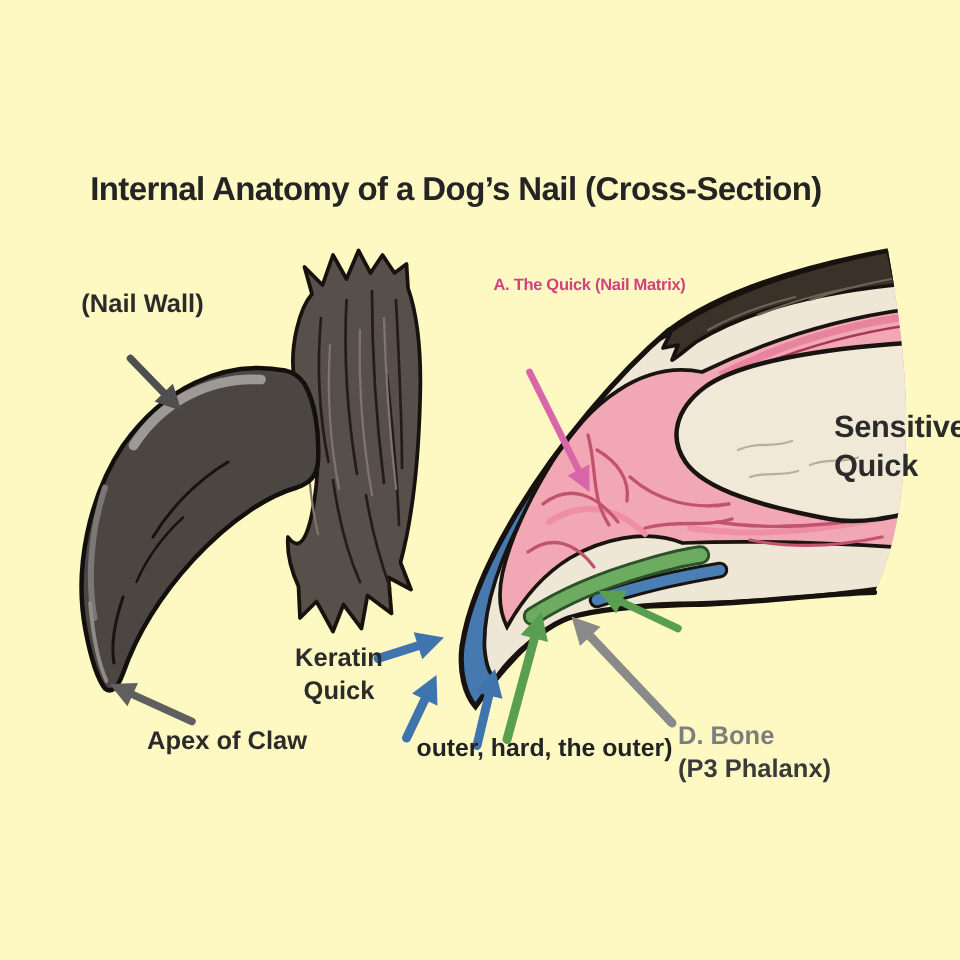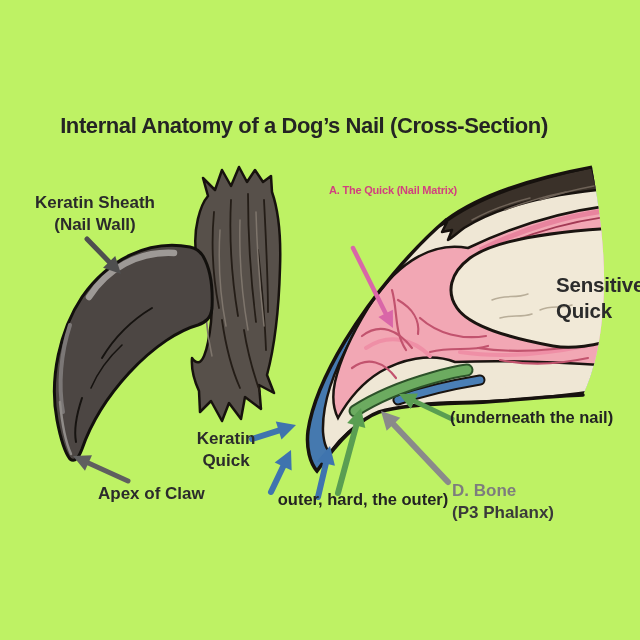--- a/index.html
+++ b/index.html
@@ -1,17 +1,17 @@
 <!DOCTYPE html>
 <html><head>
 <meta charset="utf-8">
 <style>
   html,body{margin:0;padding:0;background:#ffffff;}
   #canvas{
-    position:relative;width:640px;height:640px;background:#bef264;overflow:hidden;
+    position:relative;width:640px;height:640px;background:#fef9c3;overflow:hidden;
     font-family:"Liberation Sans","DejaVu Sans",sans-serif;color:#242424;
   }
   #art{position:absolute;left:0;top:0;}
   .lbl{position:absolute;line-height:1.28;}
   .ctr{text-align:center;}
   .t-title{font-size:22px;font-weight:800;letter-spacing:-0.4px;color:#242424;}
   .t-plain{font-size:17px;font-weight:600;color:#2b2b2b;}
   .t-desc{font-size:16.5px;font-weight:600;color:#232323;}
   .h-pink{font-size:11px;font-weight:700;color:#d2417f;letter-spacing:-0.2px;text-align:center;}
   .h-blue{font-size:17px;font-weight:800;color:#1e5ba6;}
@@ -142,40 +142,38 @@
         <line x1="452" y1="419" x2="408.2252022436174" y2="398.3515104922724" stroke="#5a9e52" stroke-width="5" stroke-linecap="round"></line>
         <polygon points="399,394 418.001595816256,393.5648489507728 410.7490783291354,408.9401860234684" fill="#5a9e52"></polygon>
         <line x1="448" y1="482" x2="388.4946436948881" y2="418.9420851095083" stroke="#8a8a8a" stroke-width="6" stroke-linecap="round"></line>
         <polygon points="381,411 400.32766623409725,417.7853752986358 386.65447941552986,430.6882417330586" fill="#8a8a8a"></polygon>
       </g>
   </svg>
 
   <div class="lbl ctr t-title" style="left:0;top:112px;width:608px;">Internal Anatomy of a Dog’s Nail (Cross-Section)</div>
 
   <div class="lbl ctr t-plain" style="left:14px;top:192px;width:162px;">
-    <span class="block">Keratin Sheath</span>
     <span class="block">(Nail Wall)</span>
   </div>
 
   <div class="lbl ctr" style="left:288px;top:183px;width:210px;">
     <span class="block h-pink">A. The Quick (Nail Matrix)</span>
   </div>
 
   <div class="lbl t-sens" style="left:512px;top:272px;width:110px;">
     <span class="block">Sensitive</span>
     <span class="block">Quick</span>
   </div>
 
   <div class="lbl ctr t-plain" style="left:178px;top:428px;width:96px;">
     <span class="block">Keratin</span>
     <span class="block">Quick</span>
   </div>
 
   <div class="lbl" style="left:450px;top:407px;width:175px;">
-    <span class="block t-desc">(underneath the nail)</span>
   </div>
 
   <div class="lbl ctr" style="left:250px;top:489px;width:226px;">
     <span class="block t-desc">outer, hard, the outer)</span>
   </div>
 
   <div class="lbl" style="left:452px;top:480px;width:140px;">
     <span class="block h-gray">D. Bone</span>
     <span class="block h-dark">(P3 Phalanx)</span>
   </div>

